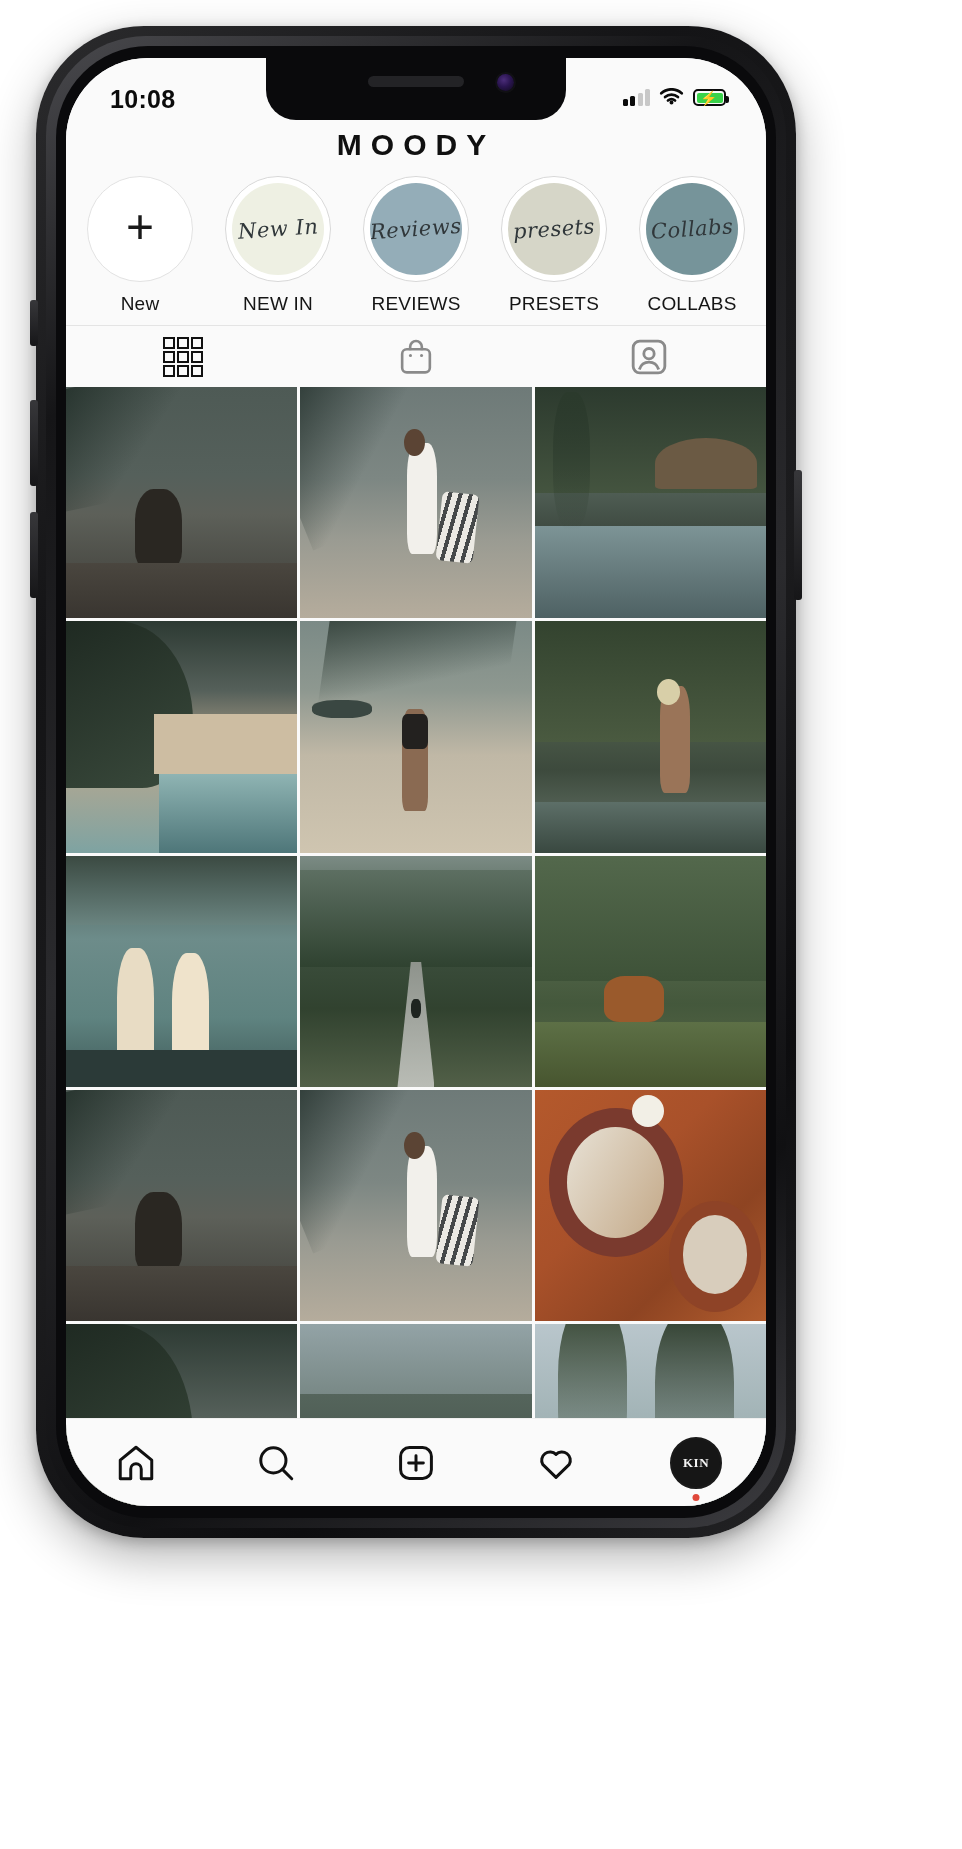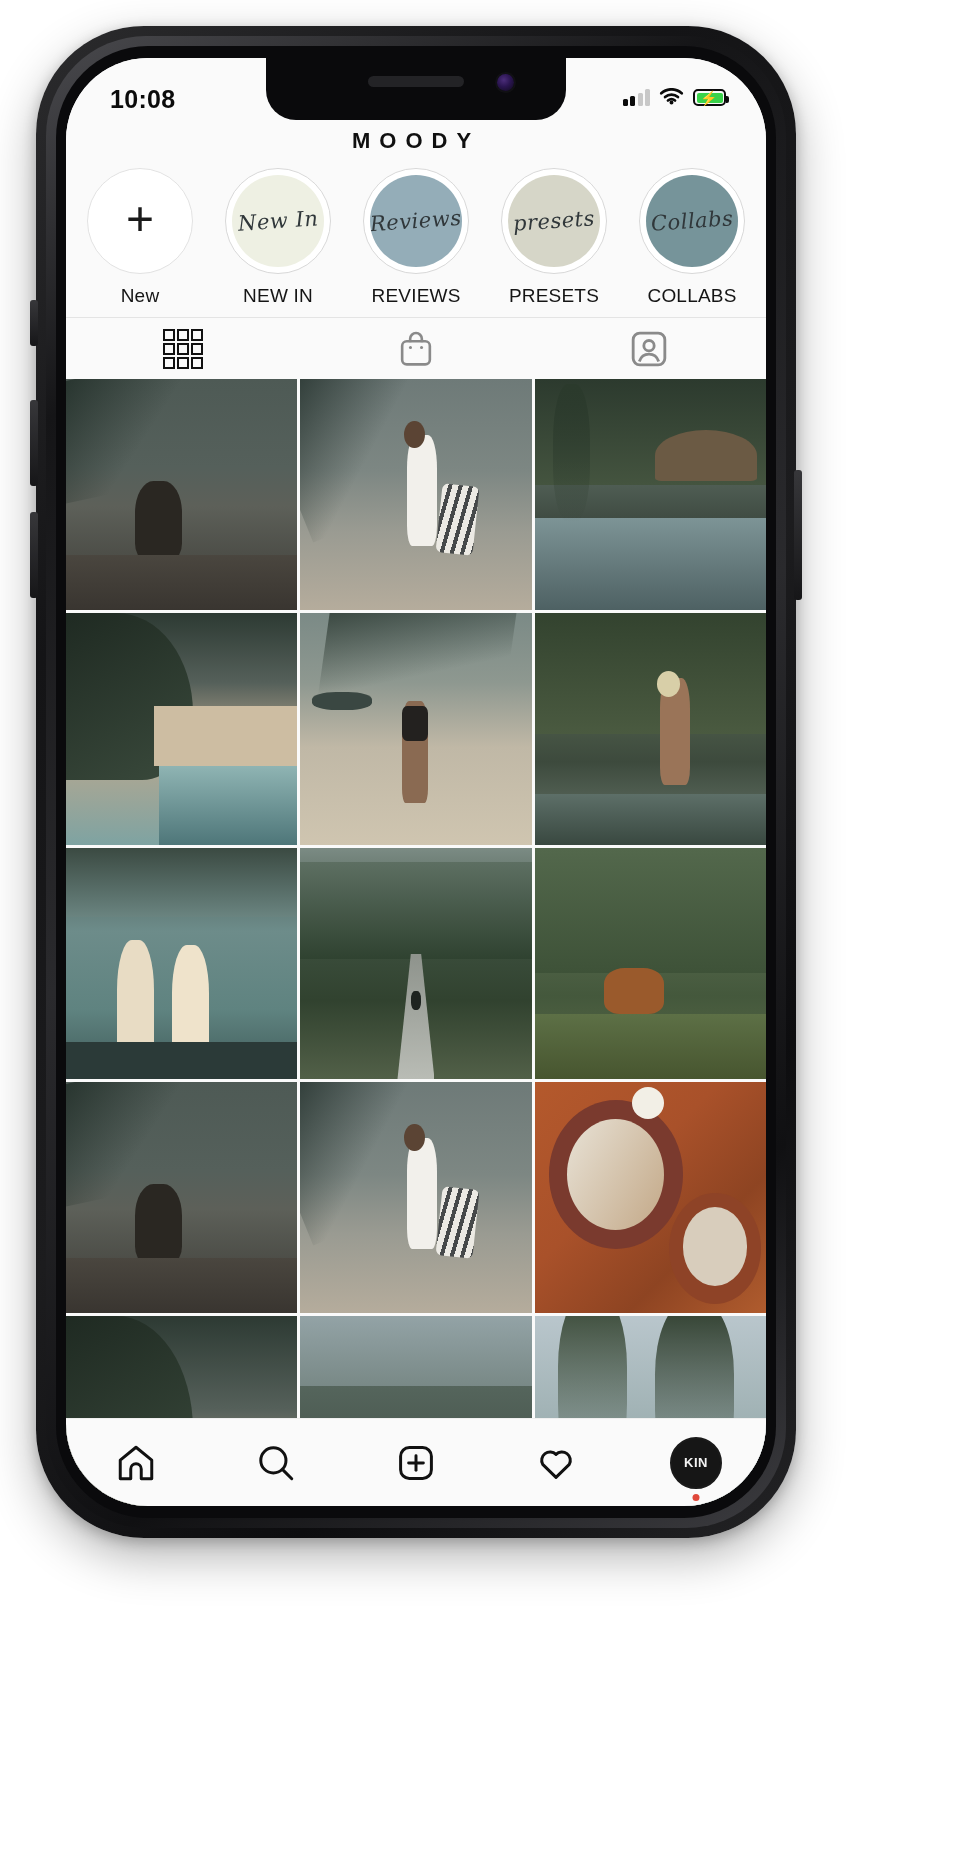--- a/index.html
+++ b/index.html
@@ -94,21 +94,21 @@
     width:3px; height:7px; border-radius:0 2px 2px 0; background:#0b0b0b;
   }
   .battery-fill { height: 100%; background: #3ad24a; border-radius: 2px; }
   .bolt {
     position:absolute; left:50%; top:50%; transform: translate(-50%,-50%);
     font-size: 14px; line-height: 1; color:#0b0b0b;
   }
 
   
   .brand-title {
-    text-align:center; font-size: 22px; font-weight: bold;
+    text-align:center; font-size: 30px; font-weight: bold;
     letter-spacing: 9px; color: #101010; padding: 6px 0 2px 0;
     background:#fafafa;
   }
 
   
   .highlights {
     display: flex; align-items: flex-start; justify-content: space-between;
     padding: 12px 8px 10px 8px; background: #fafafa;
   }
   .hl { width: 132px; display:flex; flex-direction:column; align-items:center; }
@@ -151,20 +151,21 @@
   }
   .cell { position: relative; width:100%; padding-top: 100%; overflow:hidden; }
   .cell > .art { position:absolute; inset:0; }
 
   
   .bottomnav {
     position:absolute; left:0; right:0; bottom:0; height: 88px;
     background:#fafafa; display:flex; align-items:center;
     justify-content: space-around; z-index: 15;
     border-top: 1px solid #efefef;
+    font-family: Liberation Serif, serif;
   }
   .navbtn { width: 74px; height: 64px; display:flex; align-items:center; justify-content:center; }
   .avatar-nav { position: relative; width: 52px; height: 52px; }
   .avatar-ring {
     width: 52px; height: 52px; border-radius: 50%;
     border: 2px solid #1a1a1a;
     background: #161616;
     display:flex; align-items:center; justify-content:center;
   }
   .avatar-txt {

